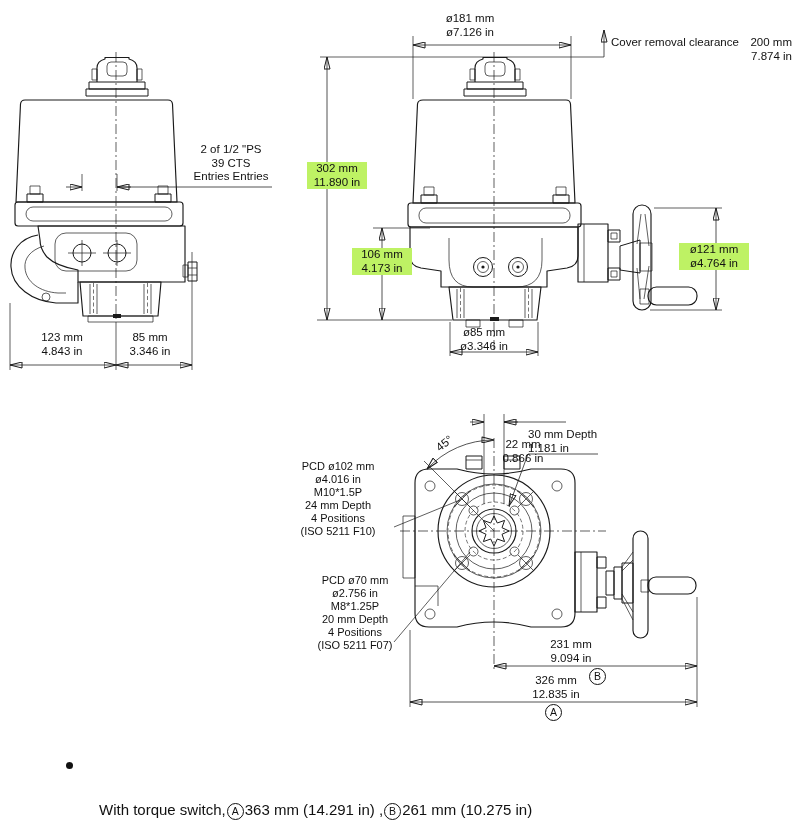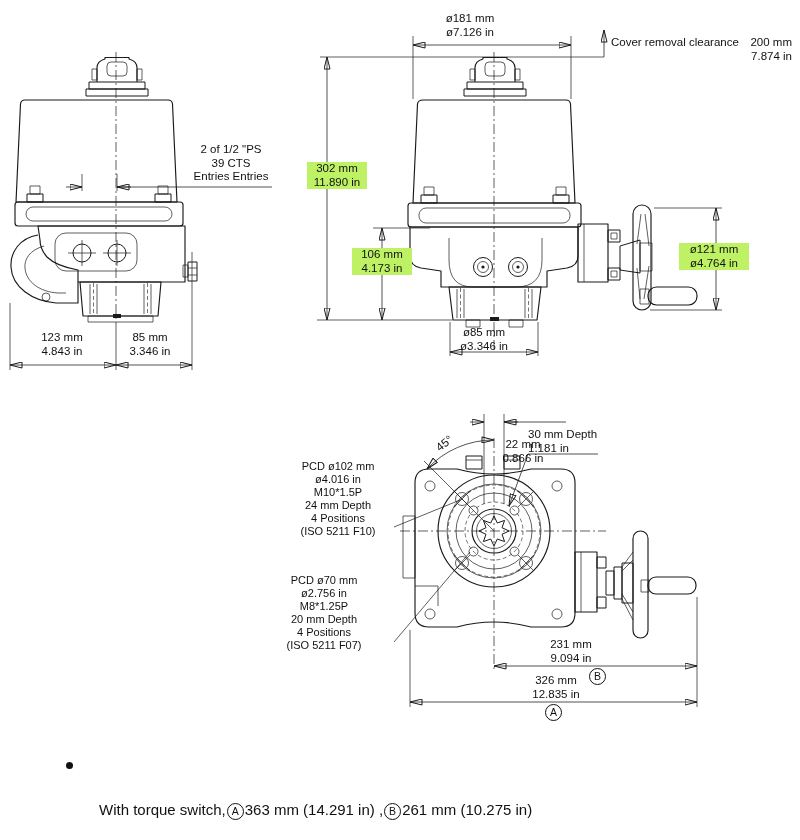--- a/index.html
+++ b/index.html
@@ -325,21 +325,21 @@
 <div class="lbl" style="left:436px;top:437px;transform:rotate(-38deg);">45°</div>
 
 <div class="lbl6" style="left:282px;top:460px;width:112px;">
   <div>PCD ø102 mm</div>
   <div>ø4.016 in</div>
   <div>M10*1.5P</div>
   <div>24 mm Depth</div>
   <div>4 Positions</div>
   <div>(ISO 5211 F10)</div>
 </div>
-<div class="lbl6" style="left:268px;top:574px;width:112px;">
+<div class="lbl6" style="left:299px;top:574px;width:112px;">
   <div>PCD ø70 mm</div>
   <div>ø2.756 in</div>
   <div>M8*1.25P</div>
   <div>20 mm Depth</div>
   <div>4 Positions</div>
   <div>(ISO 5211 F07)</div>
 </div>
 
 <div class="lbl" style="left:536px;top:638px;width:70px;">
   <div>231 mm</div>

